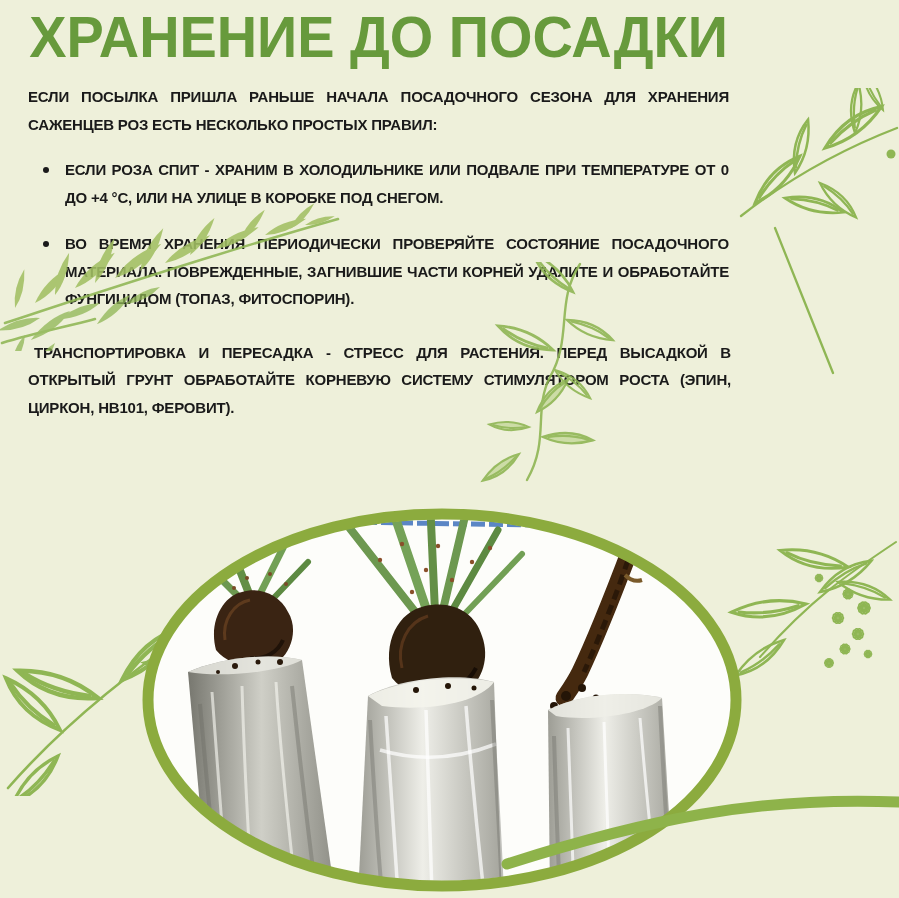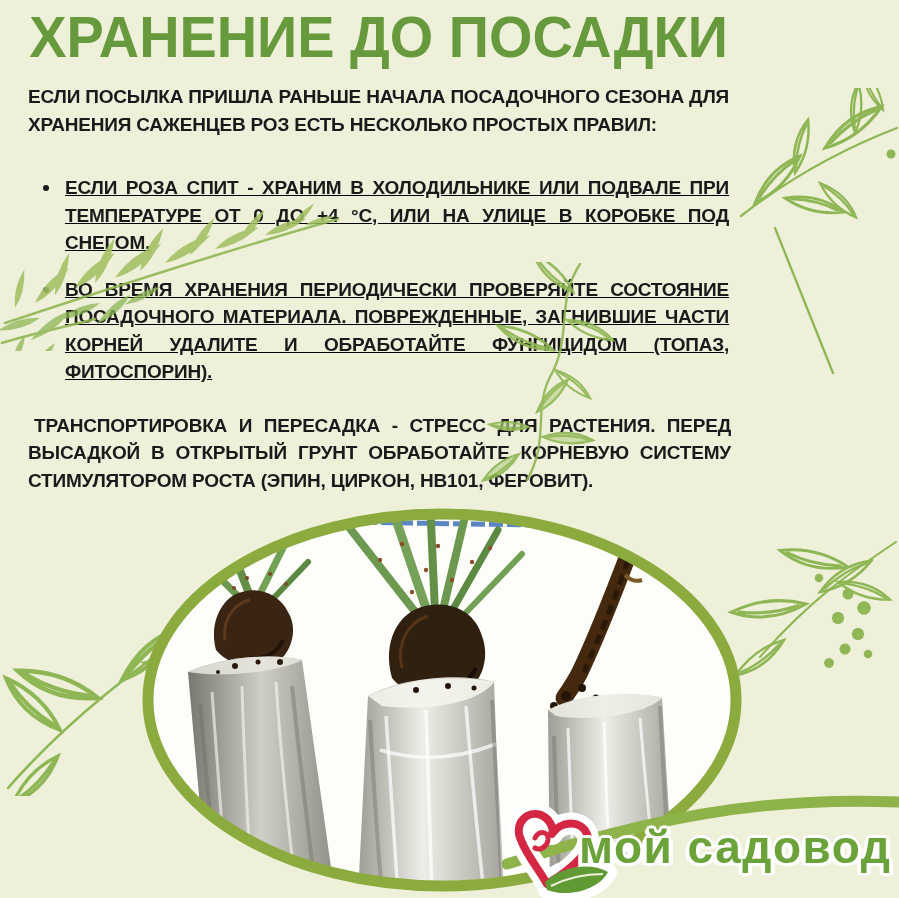--- a/index.html
+++ b/index.html
@@ -5,24 +5,24 @@
   html,body{margin:0;padding:0;}
   body{width:899px;height:898px;overflow:hidden;background:#eef0da;
        font-family:"Liberation Sans",sans-serif;}
   .page{position:relative;width:899px;height:898px;background:#eef0da;overflow:hidden;}
 
   
   .content{position:absolute;left:0;top:0;width:757px;z-index:2;}
   h1.title{margin:6px 0 0;text-align:center;color:#679a3c;
            font-size:57px;line-height:62px;font-weight:bold;letter-spacing:0px;
            transform:scaleX(.98);transform-origin:center;}
-  .body-text{color:#1a1a1a;font-weight:bold;font-size:19px;line-height:27.5px;
+  .body-text{color:#1a1a1a;font-weight:bold;font-size:15px;line-height:27.5px;
              letter-spacing:-.2px;text-align:justify;}
   p.intro{margin:15px 28px 0 28px;}
-  ul.rules{list-style:none;margin:36px 28px 0 28px;padding:0;text-decoration:underline;}
+  ul.rules{list-style:none;margin:18px 28px 0 28px;padding:0;}
   ul.rules li{position:relative;padding-left:37px;margin:0 0 19px 0;}
   .dot{position:absolute;left:15px;top:11px;width:6px;height:6px;border-radius:50%;
        background:#1a1a1a;}
   p.outro{margin:26px 26px 0 28px;text-indent:6px;}
 
   
   .deco{position:absolute;pointer-events:none;}
   #deco-topright{left:655px;top:88px;z-index:1;}
   #deco-left{left:0px;top:183px;z-index:3;opacity:.88;}
   #deco-centervine{left:455px;top:262px;z-index:3;opacity:.9;}
@@ -316,33 +316,14 @@
       </g>
     </g>
 
     <ellipse cx="312" cy="200" rx="294" ry="186" fill="none" stroke="#8cab3e" stroke-width="11"></ellipse>
   </svg>
 
   <svg id="swoosh" class="deco" width="404" height="104" viewBox="0 0 404 104">
     <path d="M 12 86 C 150 42, 262 18, 404 24" stroke="#8eb34a" stroke-width="11" fill="none" stroke-linecap="round"></path>
   </svg>
 
-  <div class="logo">
-    <svg class="heart-svg" width="140" height="92" viewBox="0 0 140 92">
-
-      <g stroke="#ffffff" fill="none" stroke-linecap="round" stroke-linejoin="round">
-        <path d="M16 34 C 8 17, 23 4, 36 9 C 45 13, 49 22, 47 28 C 55 15, 76 13, 82 28 C 88 44, 70 61, 42 78 C 34 63, 22 50, 16 34 Z" stroke-width="22"></path>
-        <path d="M40 76 C 57 60, 85 56, 103 66 C 94 84, 62 92, 42 84 Z" stroke-width="18"></path>
-        <circle cx="118" cy="47" r="7" stroke-width="12"></circle>
-      </g>
-
-      <path d="M16 34 C 8 17, 23 4, 36 9 C 45 13, 49 22, 47 28 C 55 15, 76 13, 82 28 C 88 44, 70 61, 42 78 C 34 63, 22 50, 16 34 Z" stroke="#d42743" stroke-width="8" fill="none" stroke-linecap="round" stroke-linejoin="round"></path>
-      <path d="M30 32 C 34 24, 44 25, 43 34 C 42 41, 35 45, 30 42" stroke="#d42743" stroke-width="5" fill="none" stroke-linecap="round"></path>
-
-      <path d="M40 76 C 57 60, 85 56, 103 66 C 94 84, 62 92, 42 84 Z" fill="#5f9a34"></path>
-      <path d="M46 80 C 62 72, 82 68, 98 68" stroke="#eef0da" stroke-width="2" fill="none"></path>
-
-      <path d="M118 40 C 123 46, 124 52, 118 54 C 112 52, 113 46, 118 40 Z" fill="#5f9a34"></path>
-    </svg>
-    <span class="logo-text">мой садовод</span>
-  </div>
 
 </div>
 
 </body></html>

